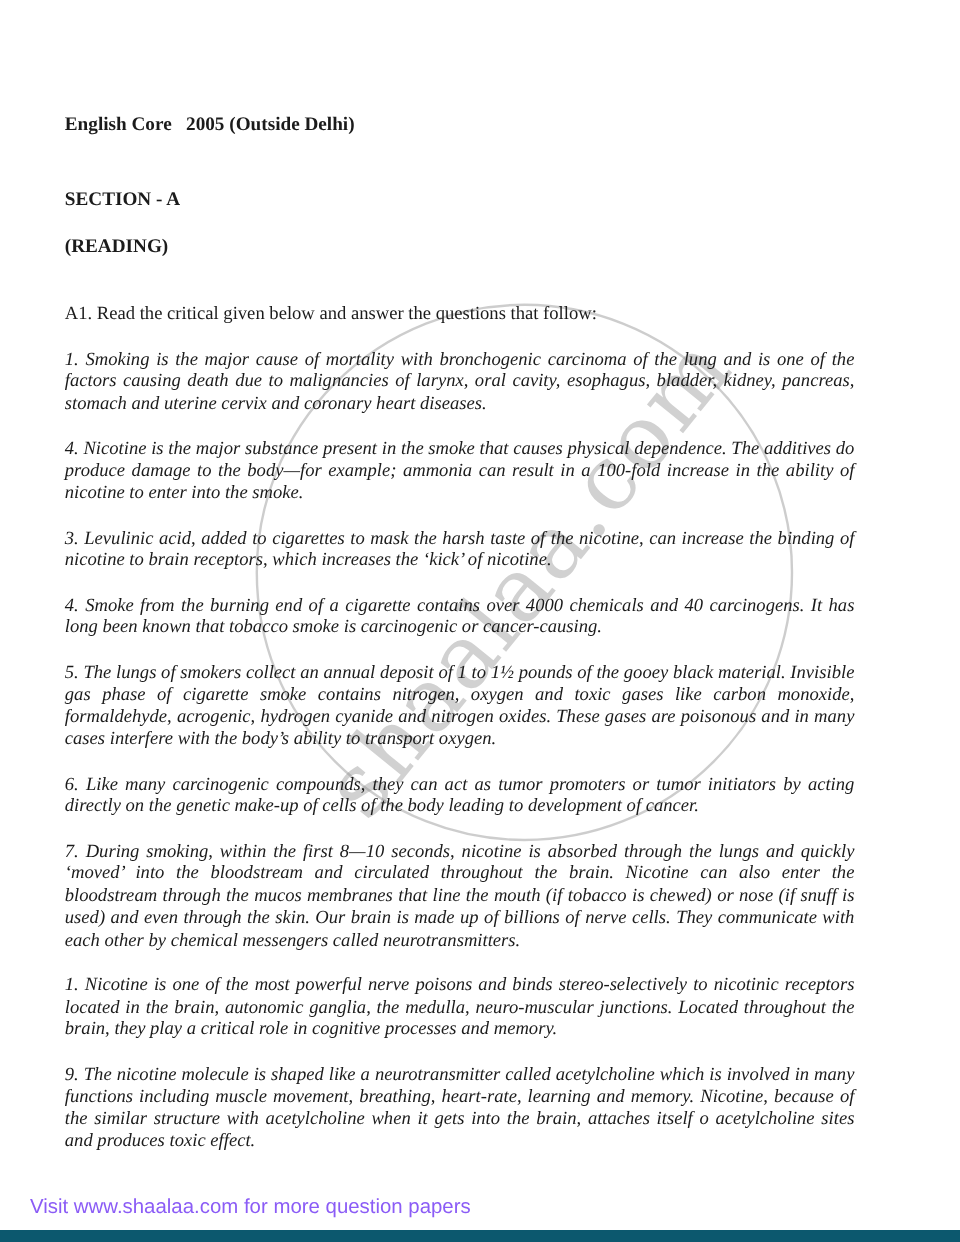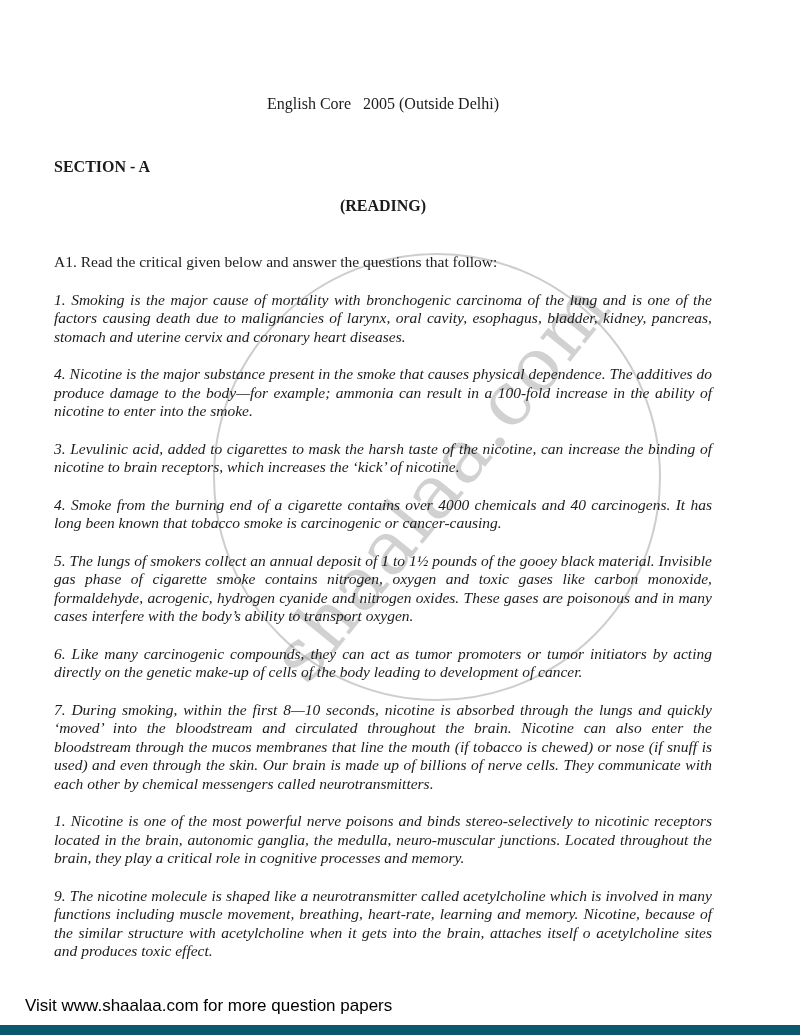--- a/index.html
+++ b/index.html
@@ -50,33 +50,31 @@
     white-space: nowrap;
   }
 
   
   .content {
     position: relative;
     z-index: 1;
     padding: 95px 88px 0 54px;
   }
   .doc-title {
-    text-align: center;
     font-size: 16px;
-    font-weight: normal;
+    font-weight: bold;
     white-space: pre;
   }
   .section-heading {
     text-align: left;
     font-size: 16px;
     font-weight: bold;
     margin-top: 45px;
   }
   .section-subheading {
-    text-align: center;
     font-size: 16px;
     font-weight: bold;
     margin-top: 21px;
   }
   .instruction {
     margin-top: 38px;
     font-size: 15.5px;
     line-height: 18.5px;
   }
   .passage { margin-top: 10px; font-style: italic; }
@@ -88,21 +86,21 @@
   }
 
   
   .footer-text {
     position: absolute;
     left: 25px;
     bottom: 19px;
     z-index: 2;
     font-family: "Liberation Sans", sans-serif;
     font-size: 17px;
-    color: #000000;
+    color: #8b5cf6;
   }
   .footer-bar {
     position: absolute;
     left: 0;
     bottom: 0;
     width: 100%;
     height: 10px;
     z-index: 2;
     background: #0c586e; 
   }

